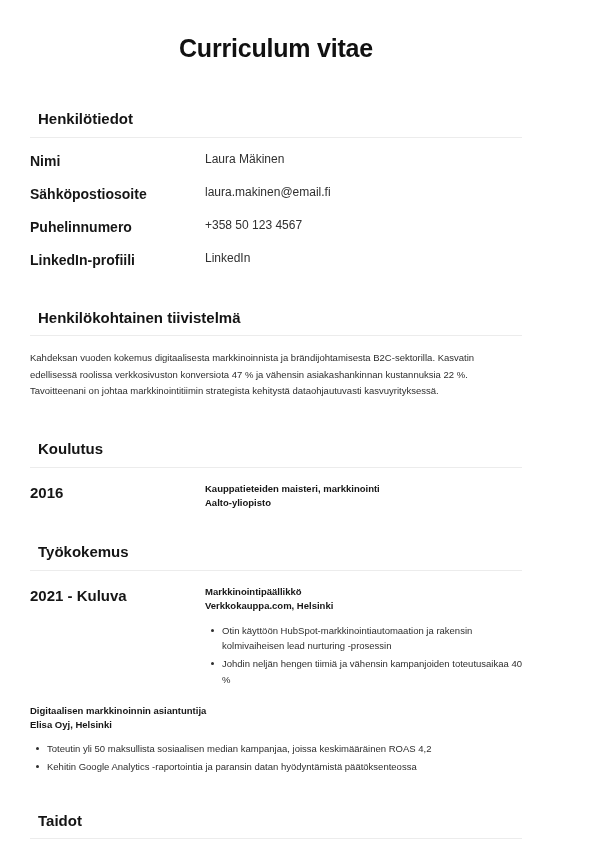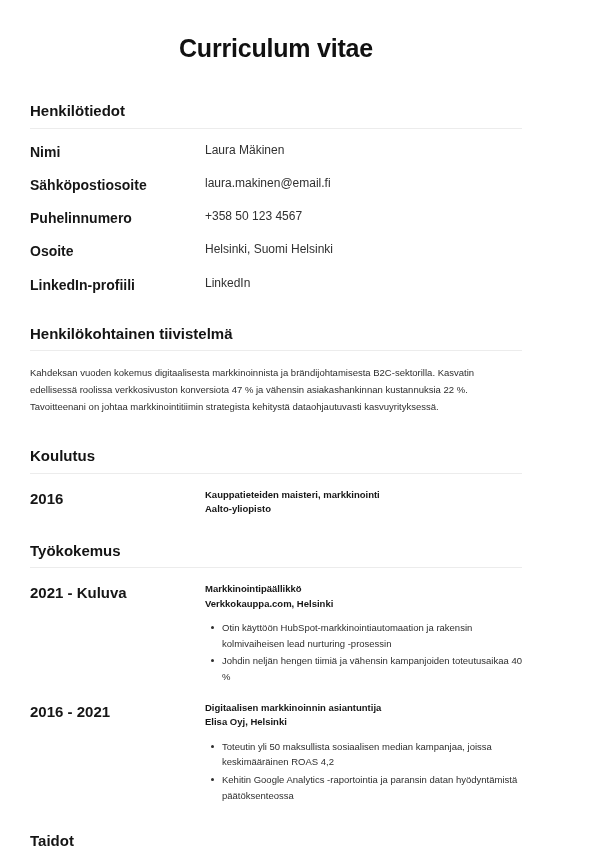--- a/index.html
+++ b/index.html
@@ -31,21 +31,21 @@
     padding-top: 33px;
     line-height: 1.2;
   }
   .section {
     margin-top: 0;
   }
   .section-heading {
     font-size: 15px;
     font-weight: bold;
     color: #141414;
-    margin: 0;
+    margin: 8px;
     line-height: 1.3;
   }
   .section-rule {
     height: 1px;
     background: #ececec;
     margin-top: 7px;
     width: 100%;
   }
   .row {
     display: flex;
@@ -147,24 +147,20 @@
       <div class="row-label">Nimi</div>
       <div class="row-value">Laura Mäkinen</div>
     </div>
     <div class="row info-row">
       <div class="row-label">Sähköpostiosoite</div>
       <div class="row-value">laura.makinen@email.fi</div>
     </div>
     <div class="row info-row">
       <div class="row-label">Puhelinnumero</div>
       <div class="row-value">+358 50 123 4567</div>
-    </div>
-    <div class="row info-row">
-      <div class="row-label">Osoite</div>
-      <div class="row-value">Helsinki, Suomi Helsinki</div>
     </div>
     <div class="row info-row">
       <div class="row-label">LinkedIn-profiili</div>
       <div class="row-value">LinkedIn</div>
     </div>
   </div>
 
   <div class="section sec-summary">
     <div class="section-heading">Henkilökohtainen tiivistelmä</div>
     <div class="section-rule"></div>
@@ -194,21 +190,20 @@
         <div class="entry-line">Markkinointipäällikkö</div>
         <div class="entry-line">Verkkokauppa.com, Helsinki</div>
         <ul class="bullets">
           <li>Otin käyttöön HubSpot-markkinointiautomaation ja rakensin kolmivaiheisen lead nurturing -prosessin</li>
           <li>Johdin neljän hengen tiimiä ja vähensin kampanjoiden toteutusaikaa 40 %</li>
         </ul>
       </div>
     </div>
 
     <div class="entry">
-      <div class="entry-date">2016 - 2021</div>
       <div class="entry-body">
         <div class="entry-line">Digitaalisen markkinoinnin asiantuntija</div>
         <div class="entry-line">Elisa Oyj, Helsinki</div>
         <ul class="bullets">
           <li>Toteutin yli 50 maksullista sosiaalisen median kampanjaa, joissa keskimääräinen ROAS 4,2</li>
           <li>Kehitin Google Analytics -raportointia ja paransin datan hyödyntämistä päätöksenteossa</li>
         </ul>
       </div>
     </div>
   </div>

